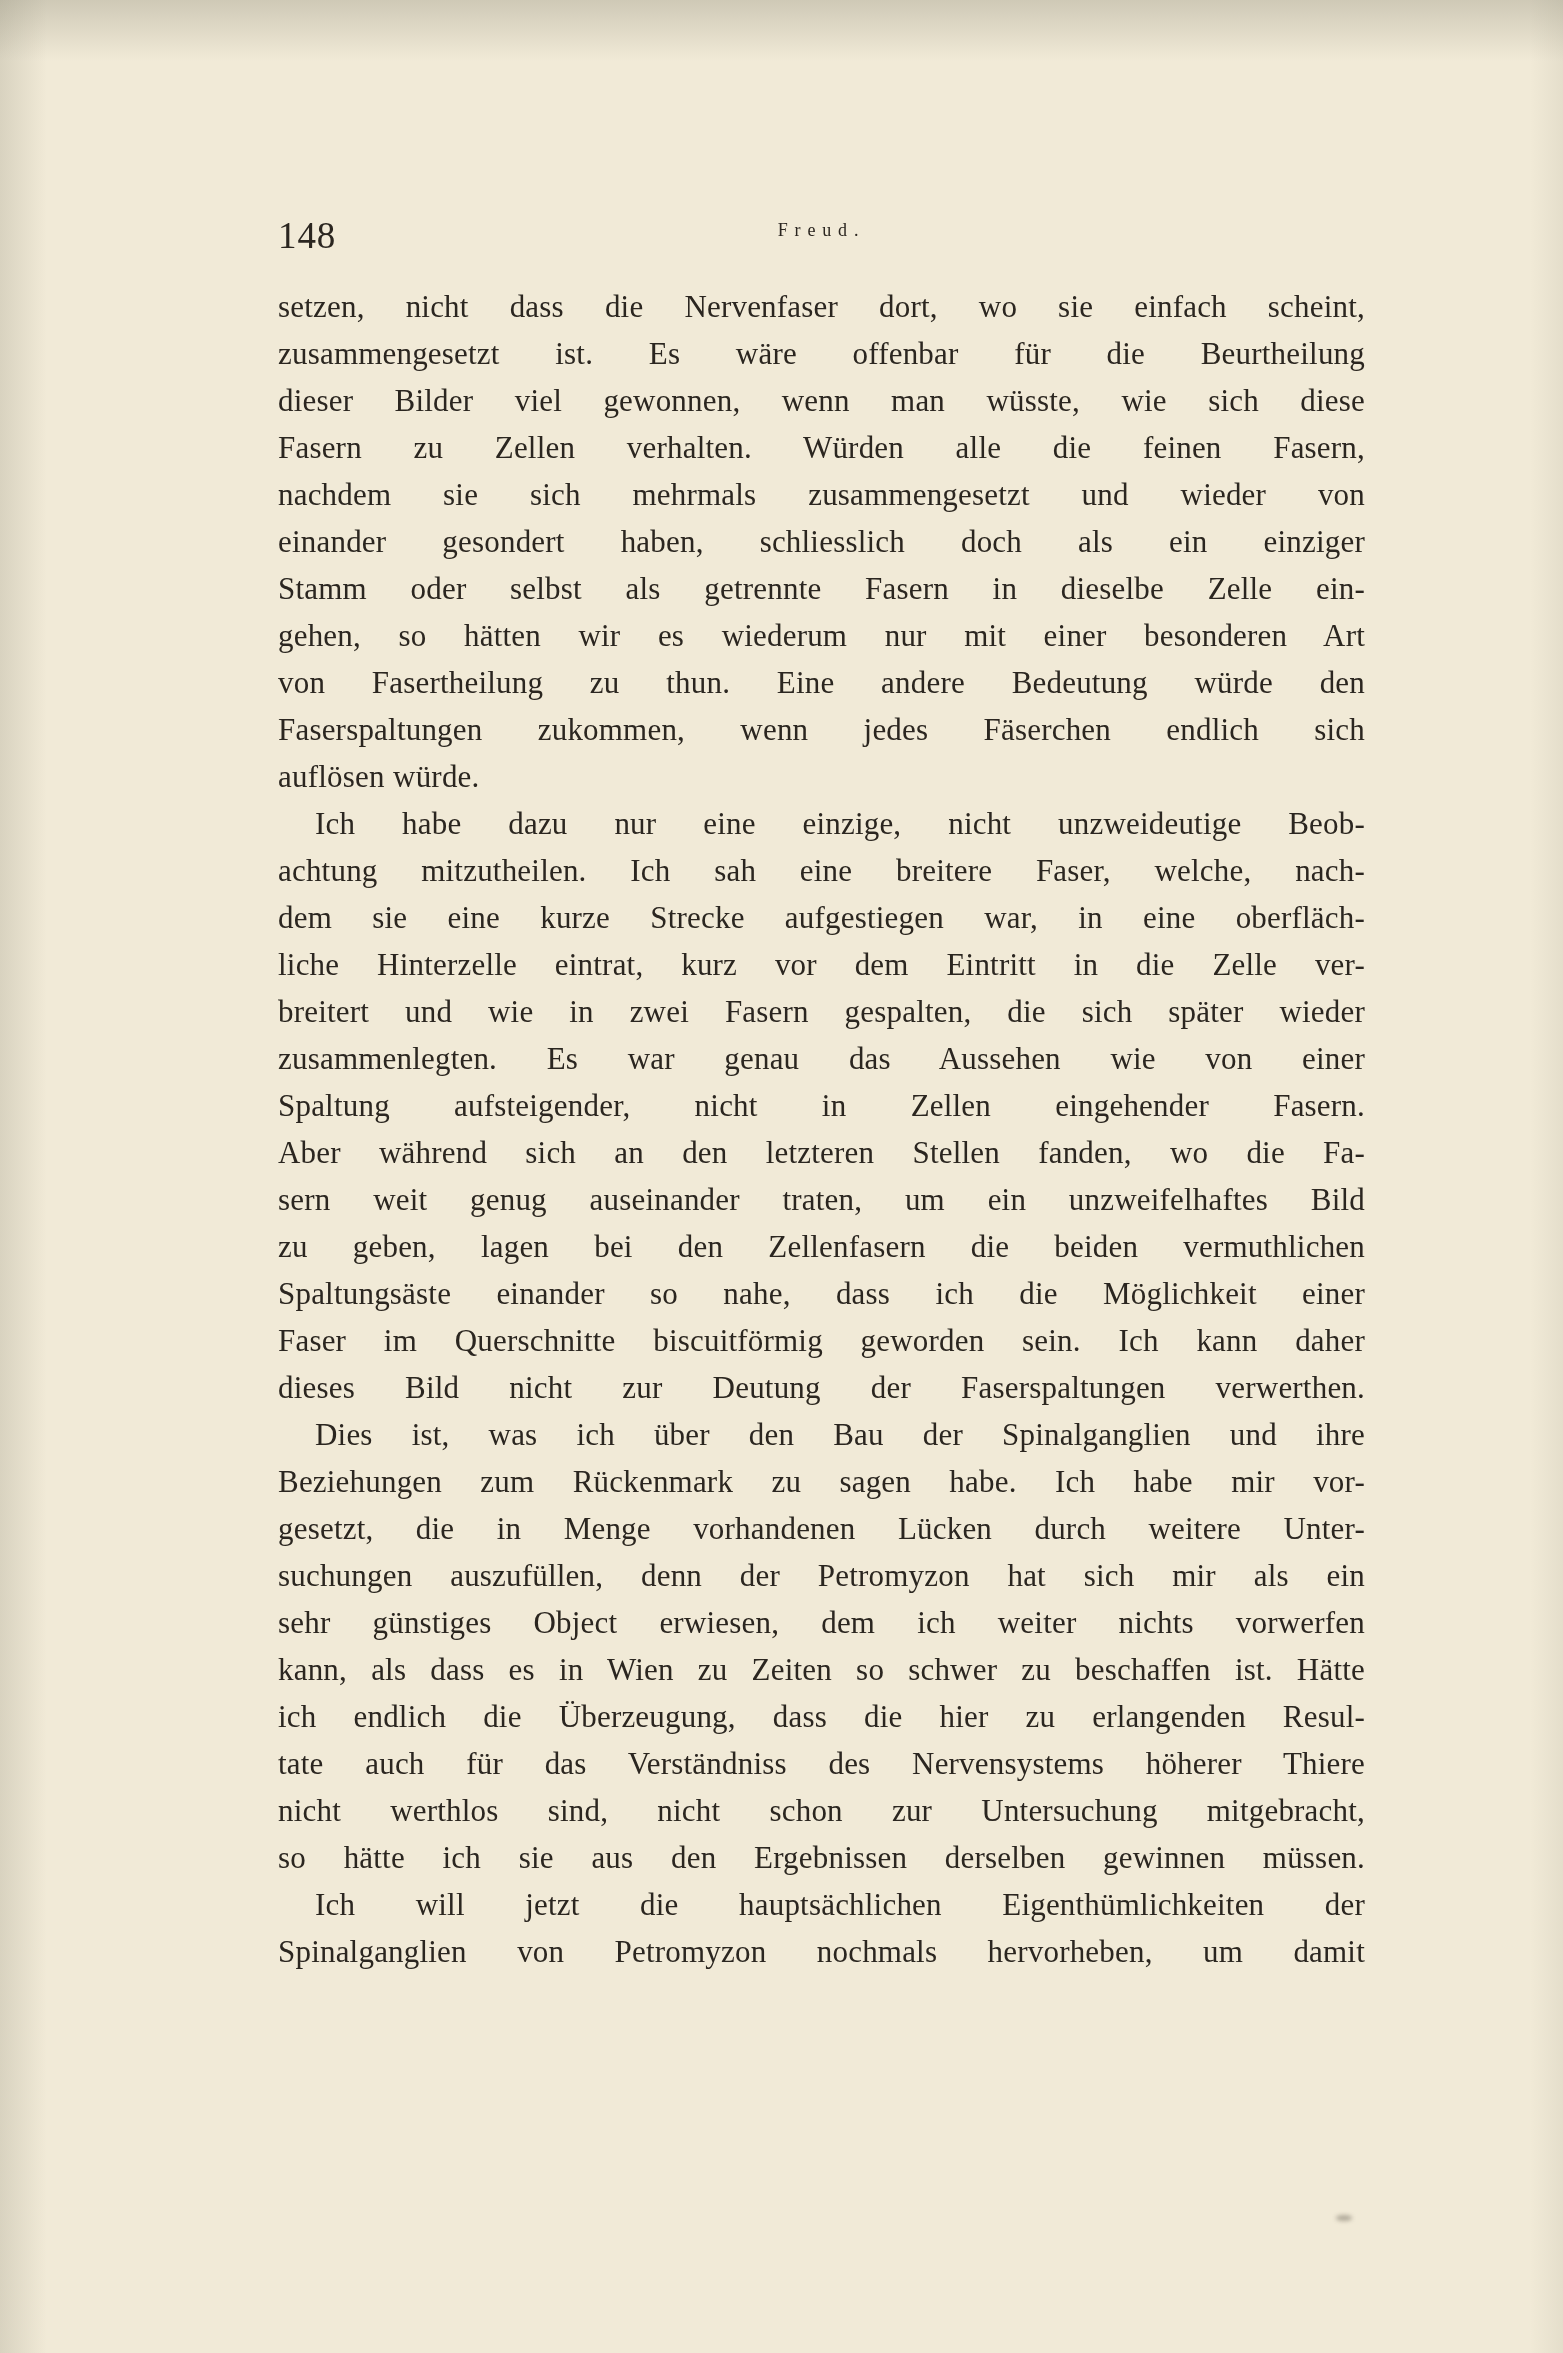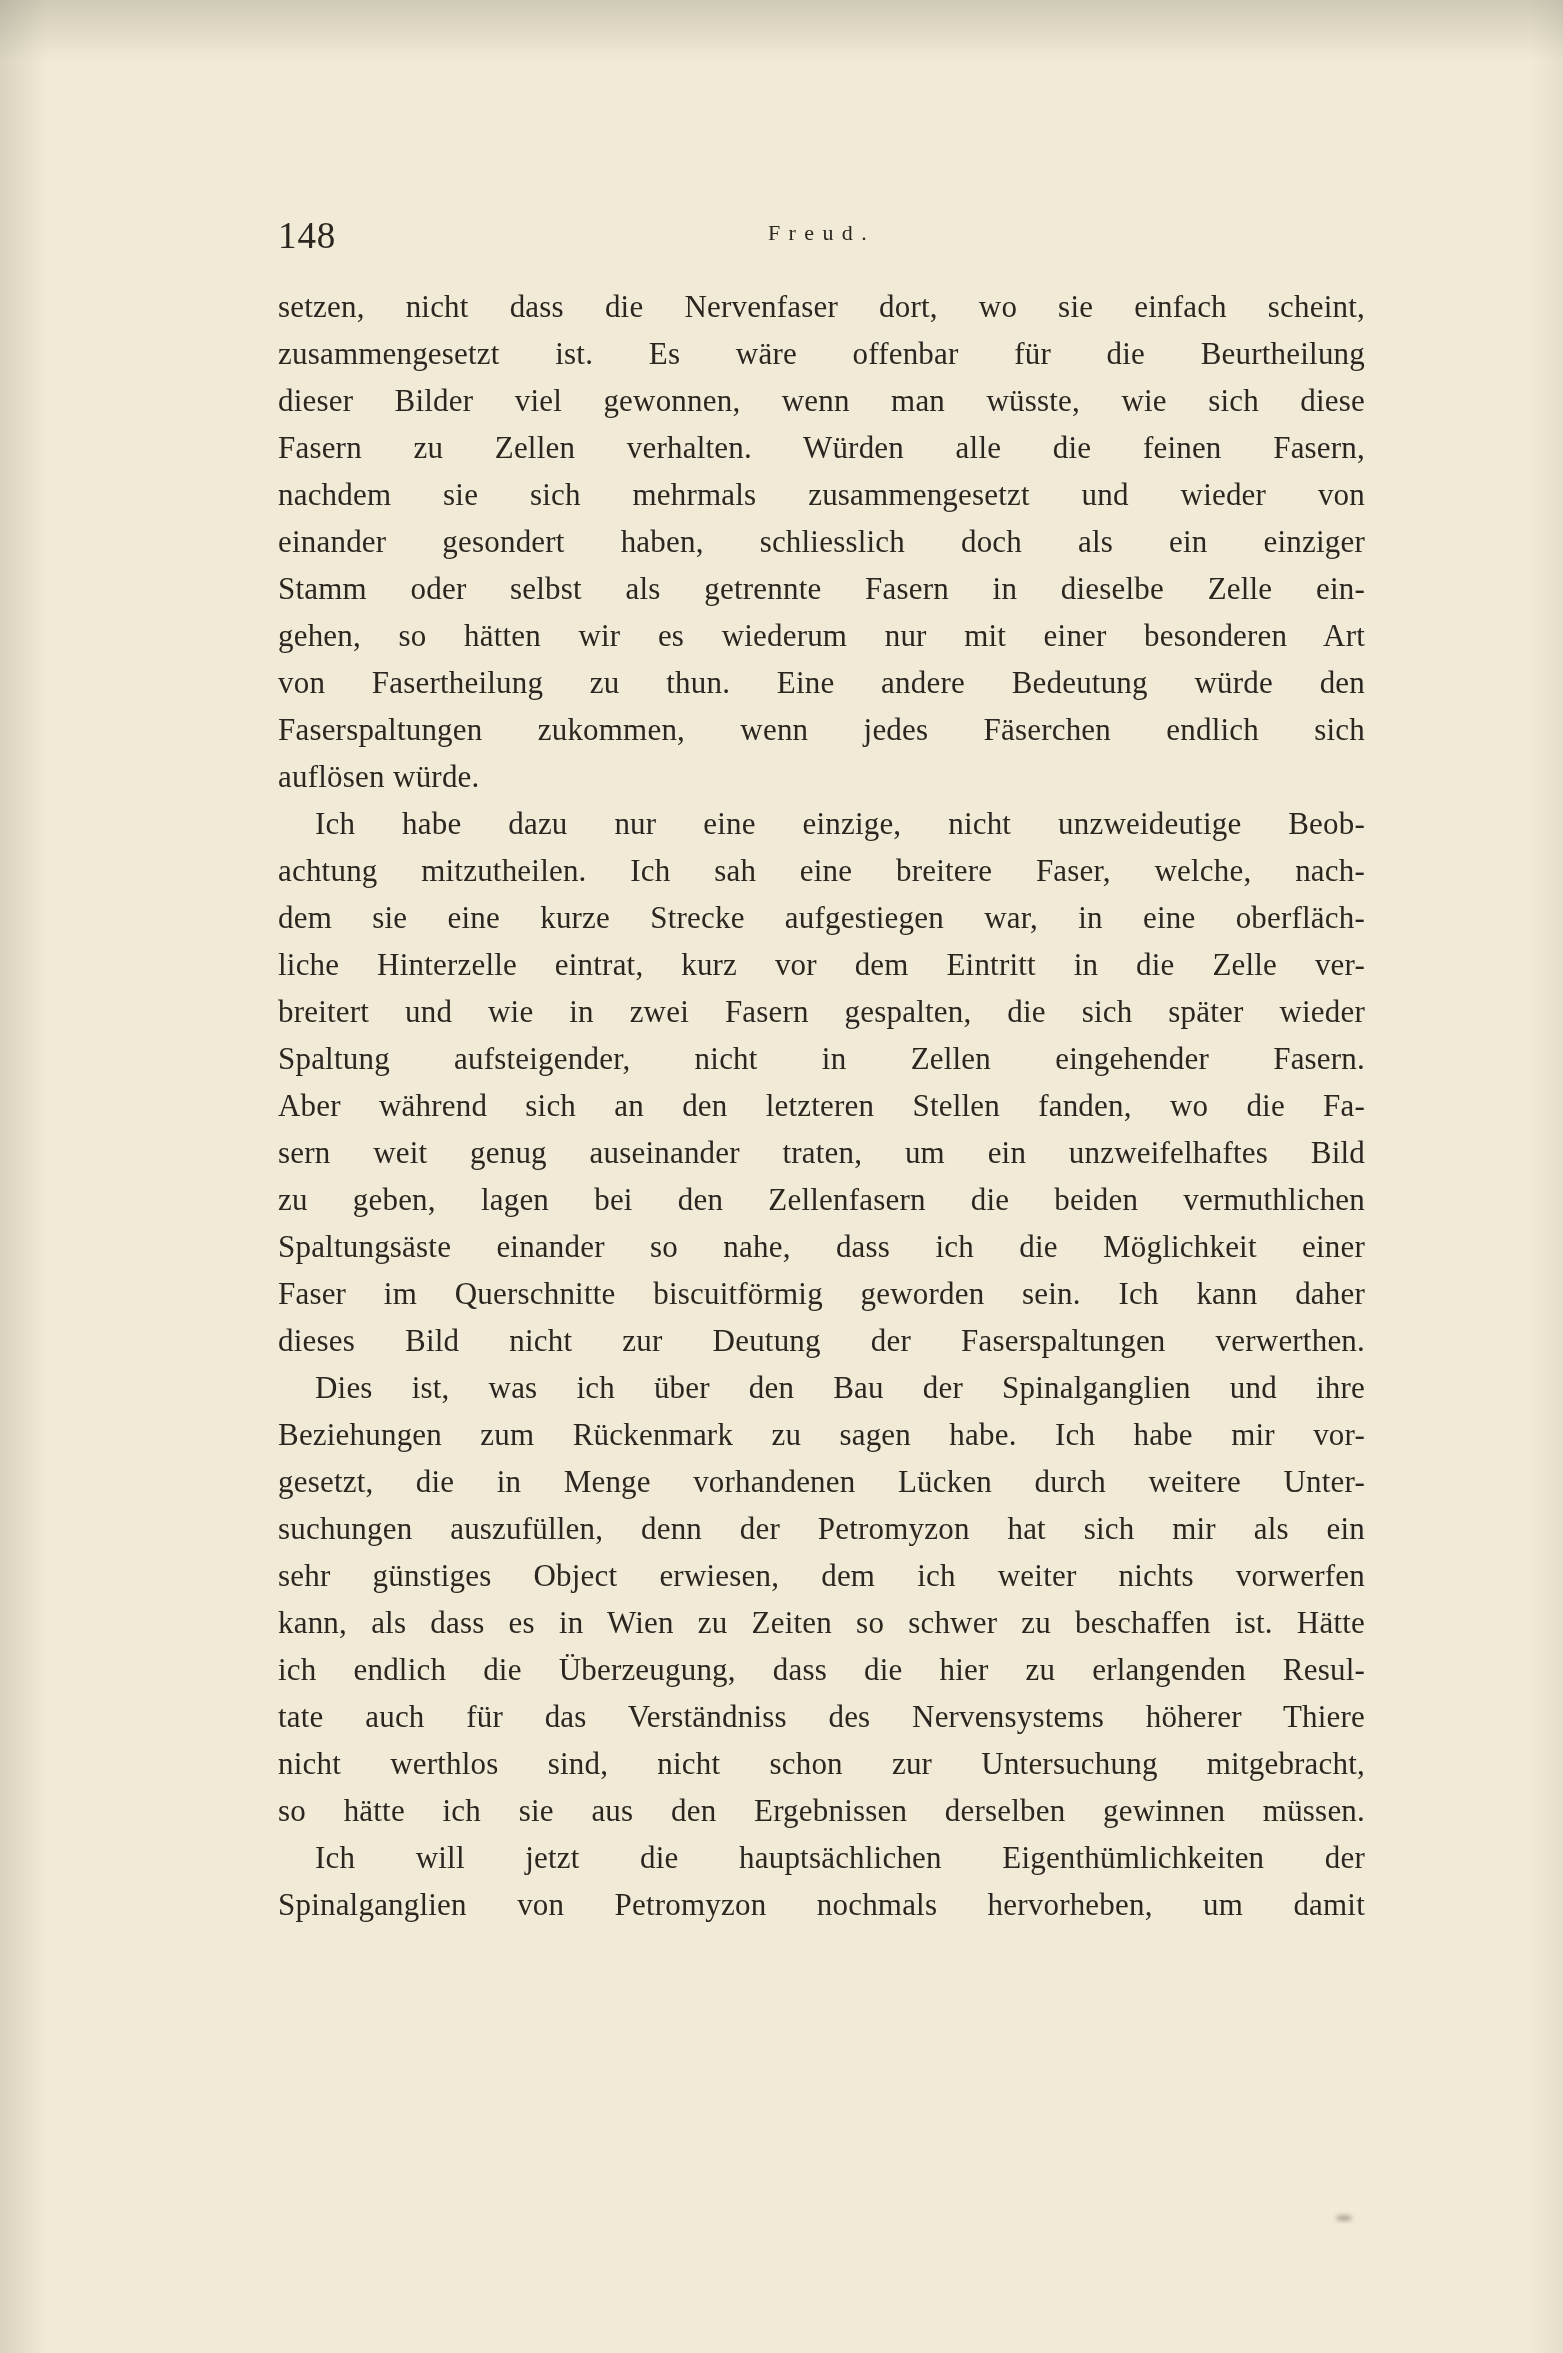--- a/index.html
+++ b/index.html
@@ -48,21 +48,21 @@
     top: 0;
     font-size: 37px;
     letter-spacing: 0.9px;
   }
   .running-header {
     position: absolute;
     left: 0;
     right: 0;
     top: 5.6px;
     text-align: center;
-    font-size: 22px;
+    font-size: 18px;
     letter-spacing: 0.38em;
   }
   .text-block {
     font-size: 31px;
     line-height: 47px;
     letter-spacing: 0.2px;
     word-spacing: 0.5px;
   }
   .paragraph {
     margin: 0;
@@ -111,20 +111,21 @@
           <div class="line">von Fasertheilung zu thun. Eine andere Bedeutung würde den</div>
           <div class="line">Faserspaltungen zukommen, wenn jedes Fäserchen endlich sich</div>
           <div class="line lastline">auflösen würde.</div>
         </div>
         <div class="paragraph">
           <div class="line indent">Ich habe dazu nur eine einzige, nicht unzweideutige Beob-</div>
           <div class="line">achtung mitzutheilen. Ich sah eine breitere Faser, welche, nach-</div>
           <div class="line">dem sie eine kurze Strecke aufgestiegen war, in eine oberfläch-</div>
           <div class="line">liche Hinterzelle eintrat, kurz vor dem Eintritt in die Zelle ver-</div>
           <div class="line">breitert und wie in zwei Fasern gespalten, die sich später wieder</div>
+          <div class="line">zusammenlegten. Es war genau das Aussehen wie von einer</div>
           <div class="line">Spaltung aufsteigender, nicht in Zellen eingehender Fasern.</div>
           <div class="line">Aber während sich an den letzteren Stellen fanden, wo die Fa-</div>
           <div class="line">sern weit genug auseinander traten, um ein unzweifelhaftes Bild</div>
           <div class="line">zu geben, lagen bei den Zellenfasern die beiden vermuthlichen</div>
           <div class="line">Spaltungsäste einander so nahe, dass ich die Möglichkeit einer</div>
           <div class="line">Faser im Querschnitte biscuitförmig geworden sein. Ich kann daher</div>
           <div class="line">dieses Bild nicht zur Deutung der Faserspaltungen verwerthen.</div>
         </div>
         <div class="paragraph">
           <div class="line indent">Dies ist, was ich über den Bau der Spinalganglien und ihre</div>

